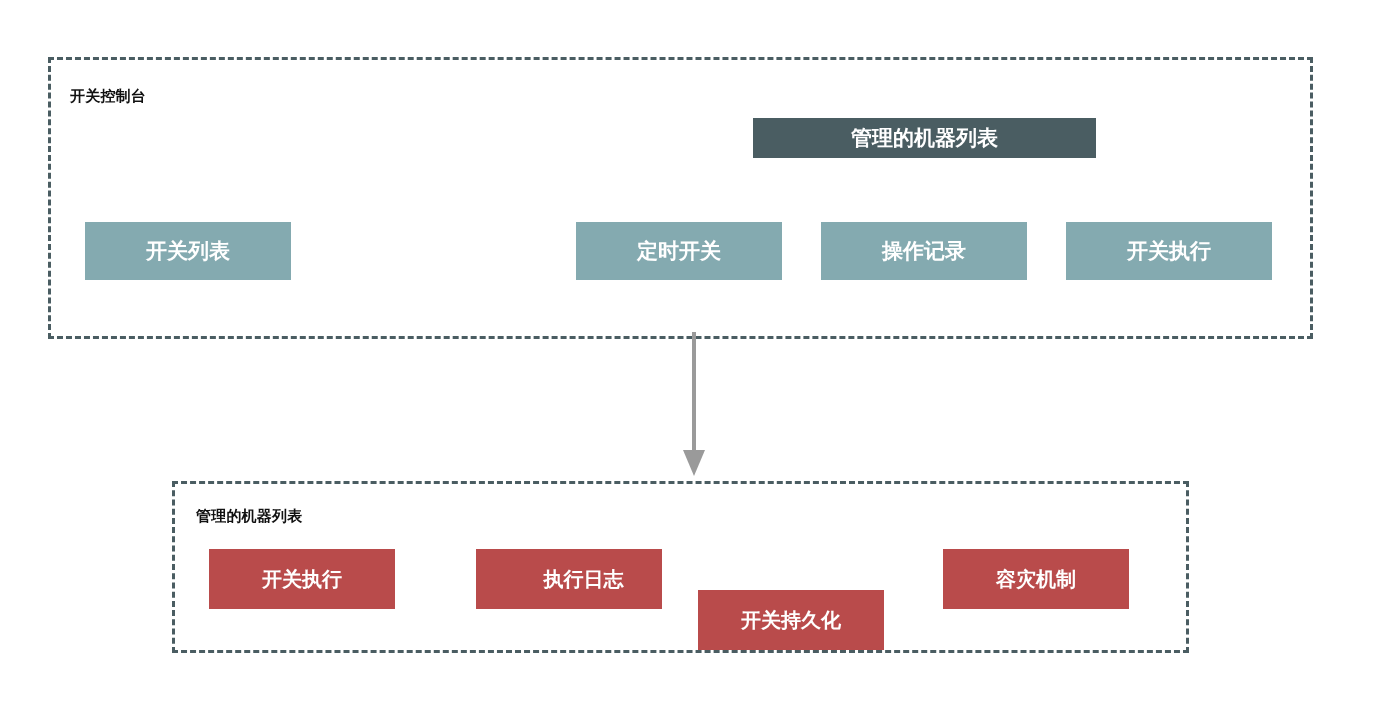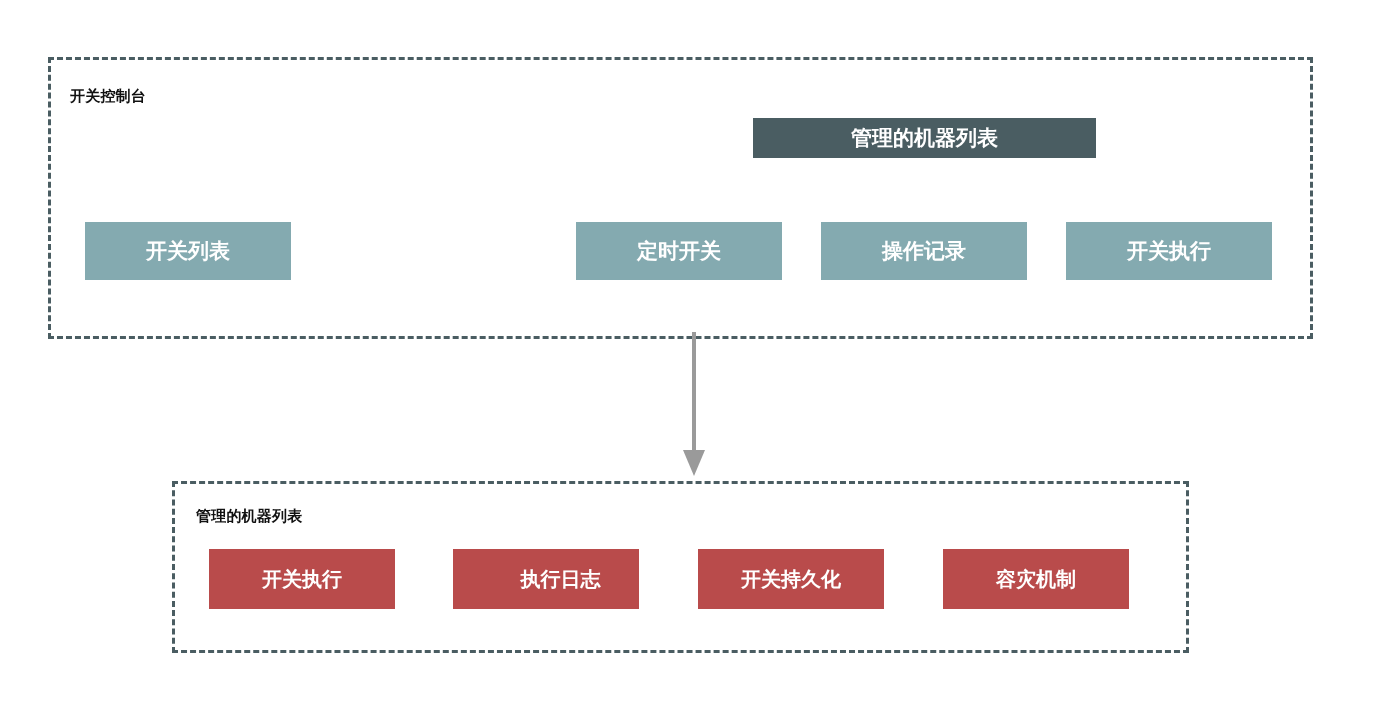--- a/index.html
+++ b/index.html
@@ -104,22 +104,22 @@
   #teal-3 { left: 821px; }
   #teal-4 { left: 1066px; }
 
   
   .red-row-item {
     top: 549px;
     width: 186px;
     height: 60px;
   }
   #red-0 { left: 209px; }
-  #red-1 { left: 453px; padding-left: 29px; }
-  #red-2 { left: 698px; }
+  #red-1 { left: 476px; padding-left: 29px; }
+  #red-2 { left: 698px; margin-top: 41px; }
   #red-3 { left: 943px; text-align: center; }
 
   
   #connector-arrow {
     position: absolute;
     left: 660px;
     top: 330px;
     width: 70px;
     height: 155px;
     pointer-events: none;

